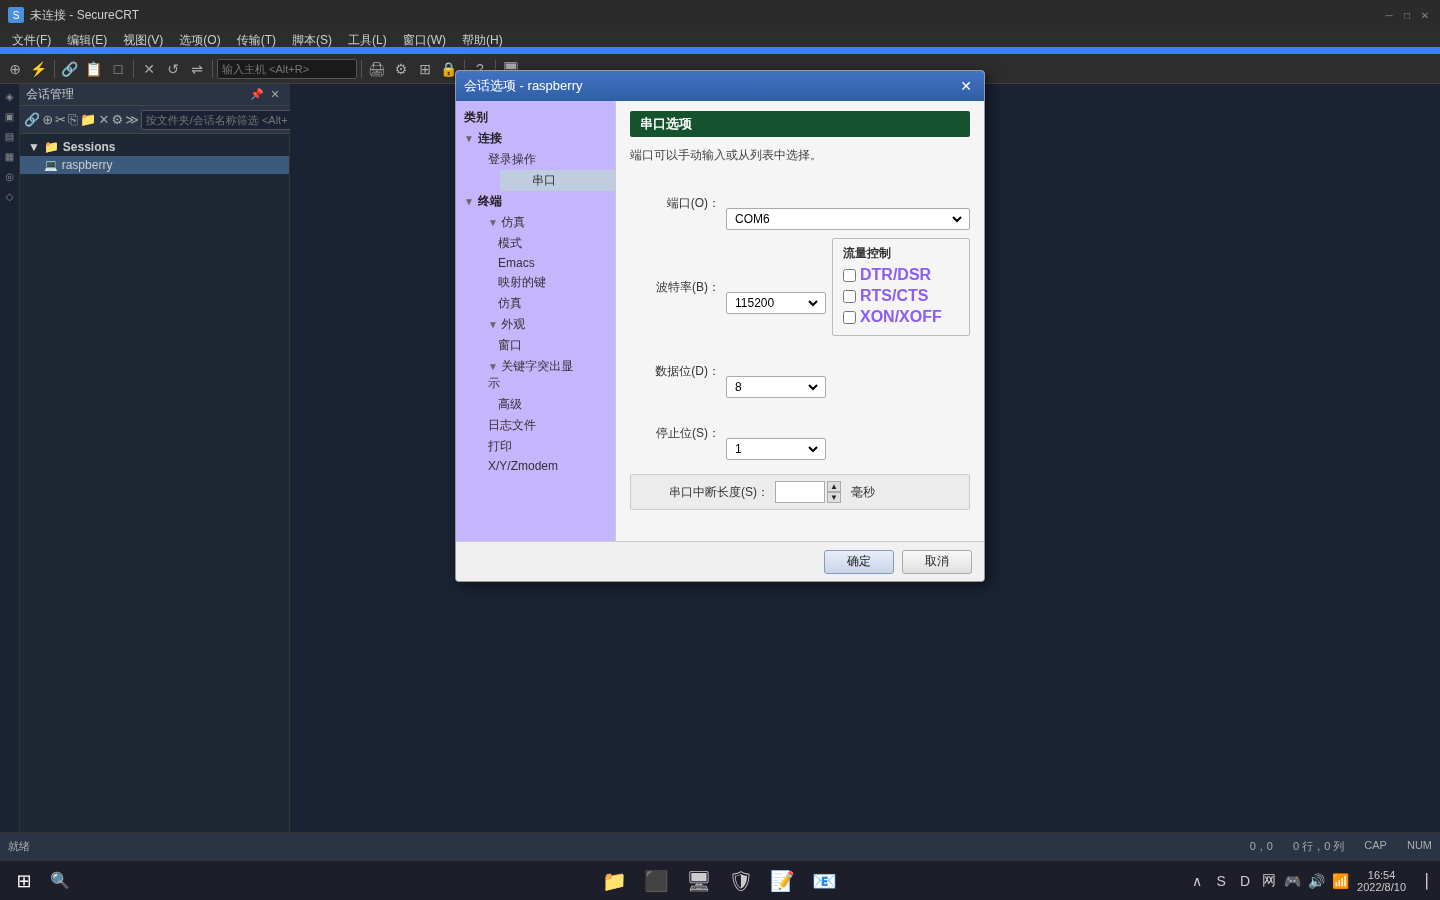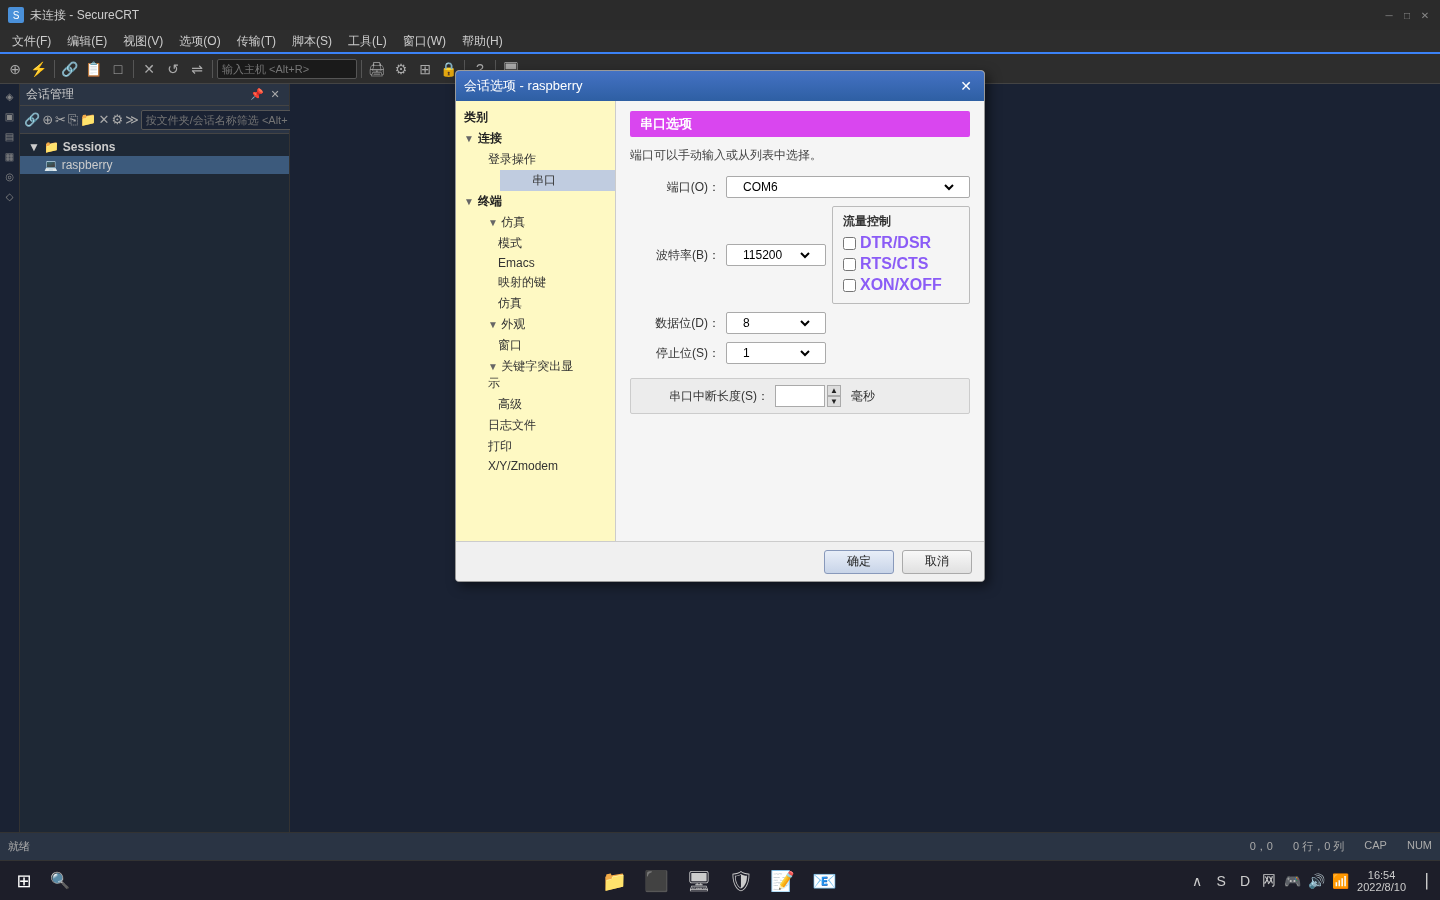--- a/index.html
+++ b/index.html
@@ -52,23 +52,22 @@
       font-size: 10px;
       cursor: pointer;
       color: #888;
     }
 
     
     #menu-bar {
       height: 24px;
       background: #2d2d2d;
       display: flex;
-      align-items: center;
       padding: 0 4px;
-      border-bottom: 2px solid #3b82f6;
+      border-bottom: 7px solid #3b82f6;
     }
     .menu-item {
       padding: 2px 8px;
       font-size: 12px;
       color: #ccc;
       cursor: pointer;
       border-radius: 2px;
     }
 
     
@@ -362,21 +361,21 @@
       border-radius: 3px;
       font-size: 14px;
     }
     #dialog-body {
       display: flex;
       height: 440px;
     }
     
     #category-panel {
       width: 160px;
-      background: #fef9c3;
+      background: #c4b5fd;
       border-right: 1px solid #ccc;
       padding: 6px 0;
       overflow-y: auto;
       flex-shrink: 0;
     }
     .cat-section-header {
       font-size: 12px;
       font-weight: bold;
       padding: 2px 8px;
       color: #222;
@@ -407,21 +406,21 @@
     }
 
     
     #right-panel {
       flex: 1;
       padding: 10px 14px;
       overflow-y: auto;
       background: #f5f5f5;
     }
     .panel-title-bar {
-      background: #d946ef;
+      background: #14532d;
       color: white;
       padding: 4px 10px;
       font-size: 13px;
       font-weight: bold;
       margin-bottom: 10px;
       border-radius: 2px;
     }
     .panel-desc {
       font-size: 12px;
       color: #444;
@@ -439,27 +438,28 @@
       color: #333;
       text-align: right;
       flex-shrink: 0;
     }
     .form-control {
       flex: 1;
       height: 22px;
       border: 1px solid #aaa;
       background: white;
       font-size: 12px;
-      padding: 0 12px;
+      padding: 0 4px;
       border-radius: 2px;
       display: flex;
       align-items: center;
       justify-content: space-between;
       cursor: pointer;
       position: relative;
+      margin-top: 32px;
     }
     .form-control select {
       width: 100%;
       height: 100%;
       border: none;
       background: transparent;
       font-size: 12px;
       cursor: pointer;
       outline: none;
     }

